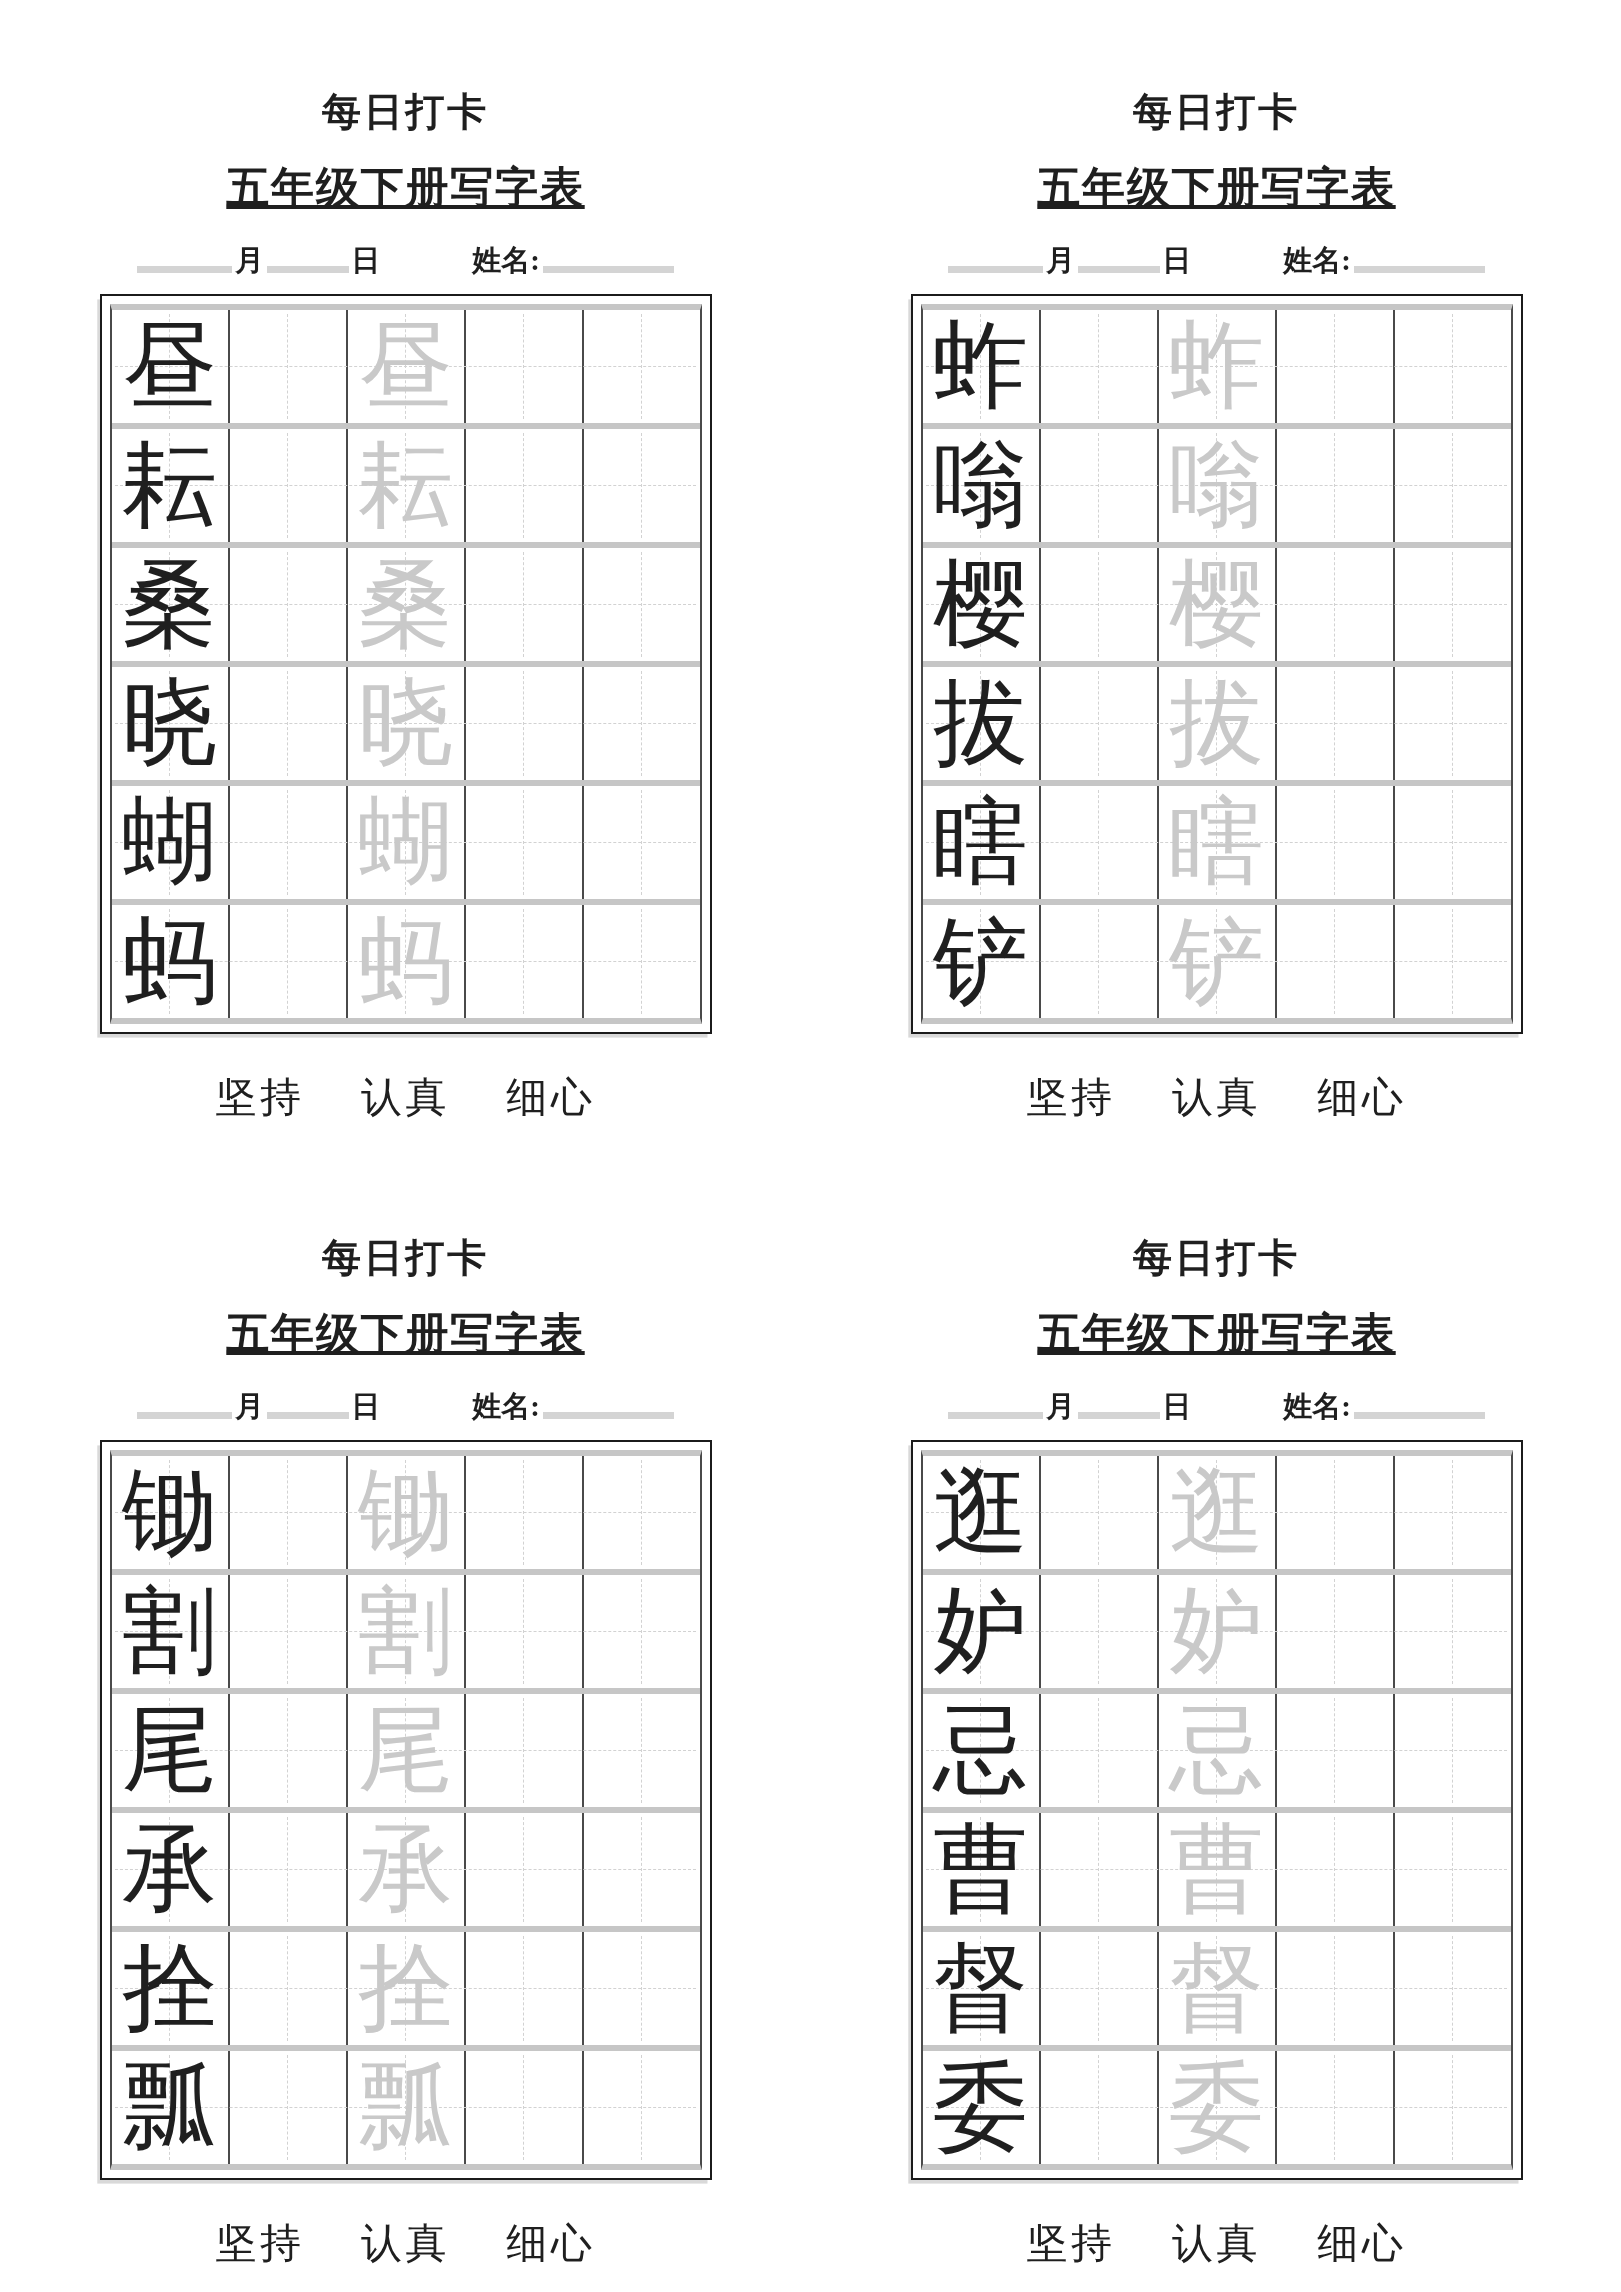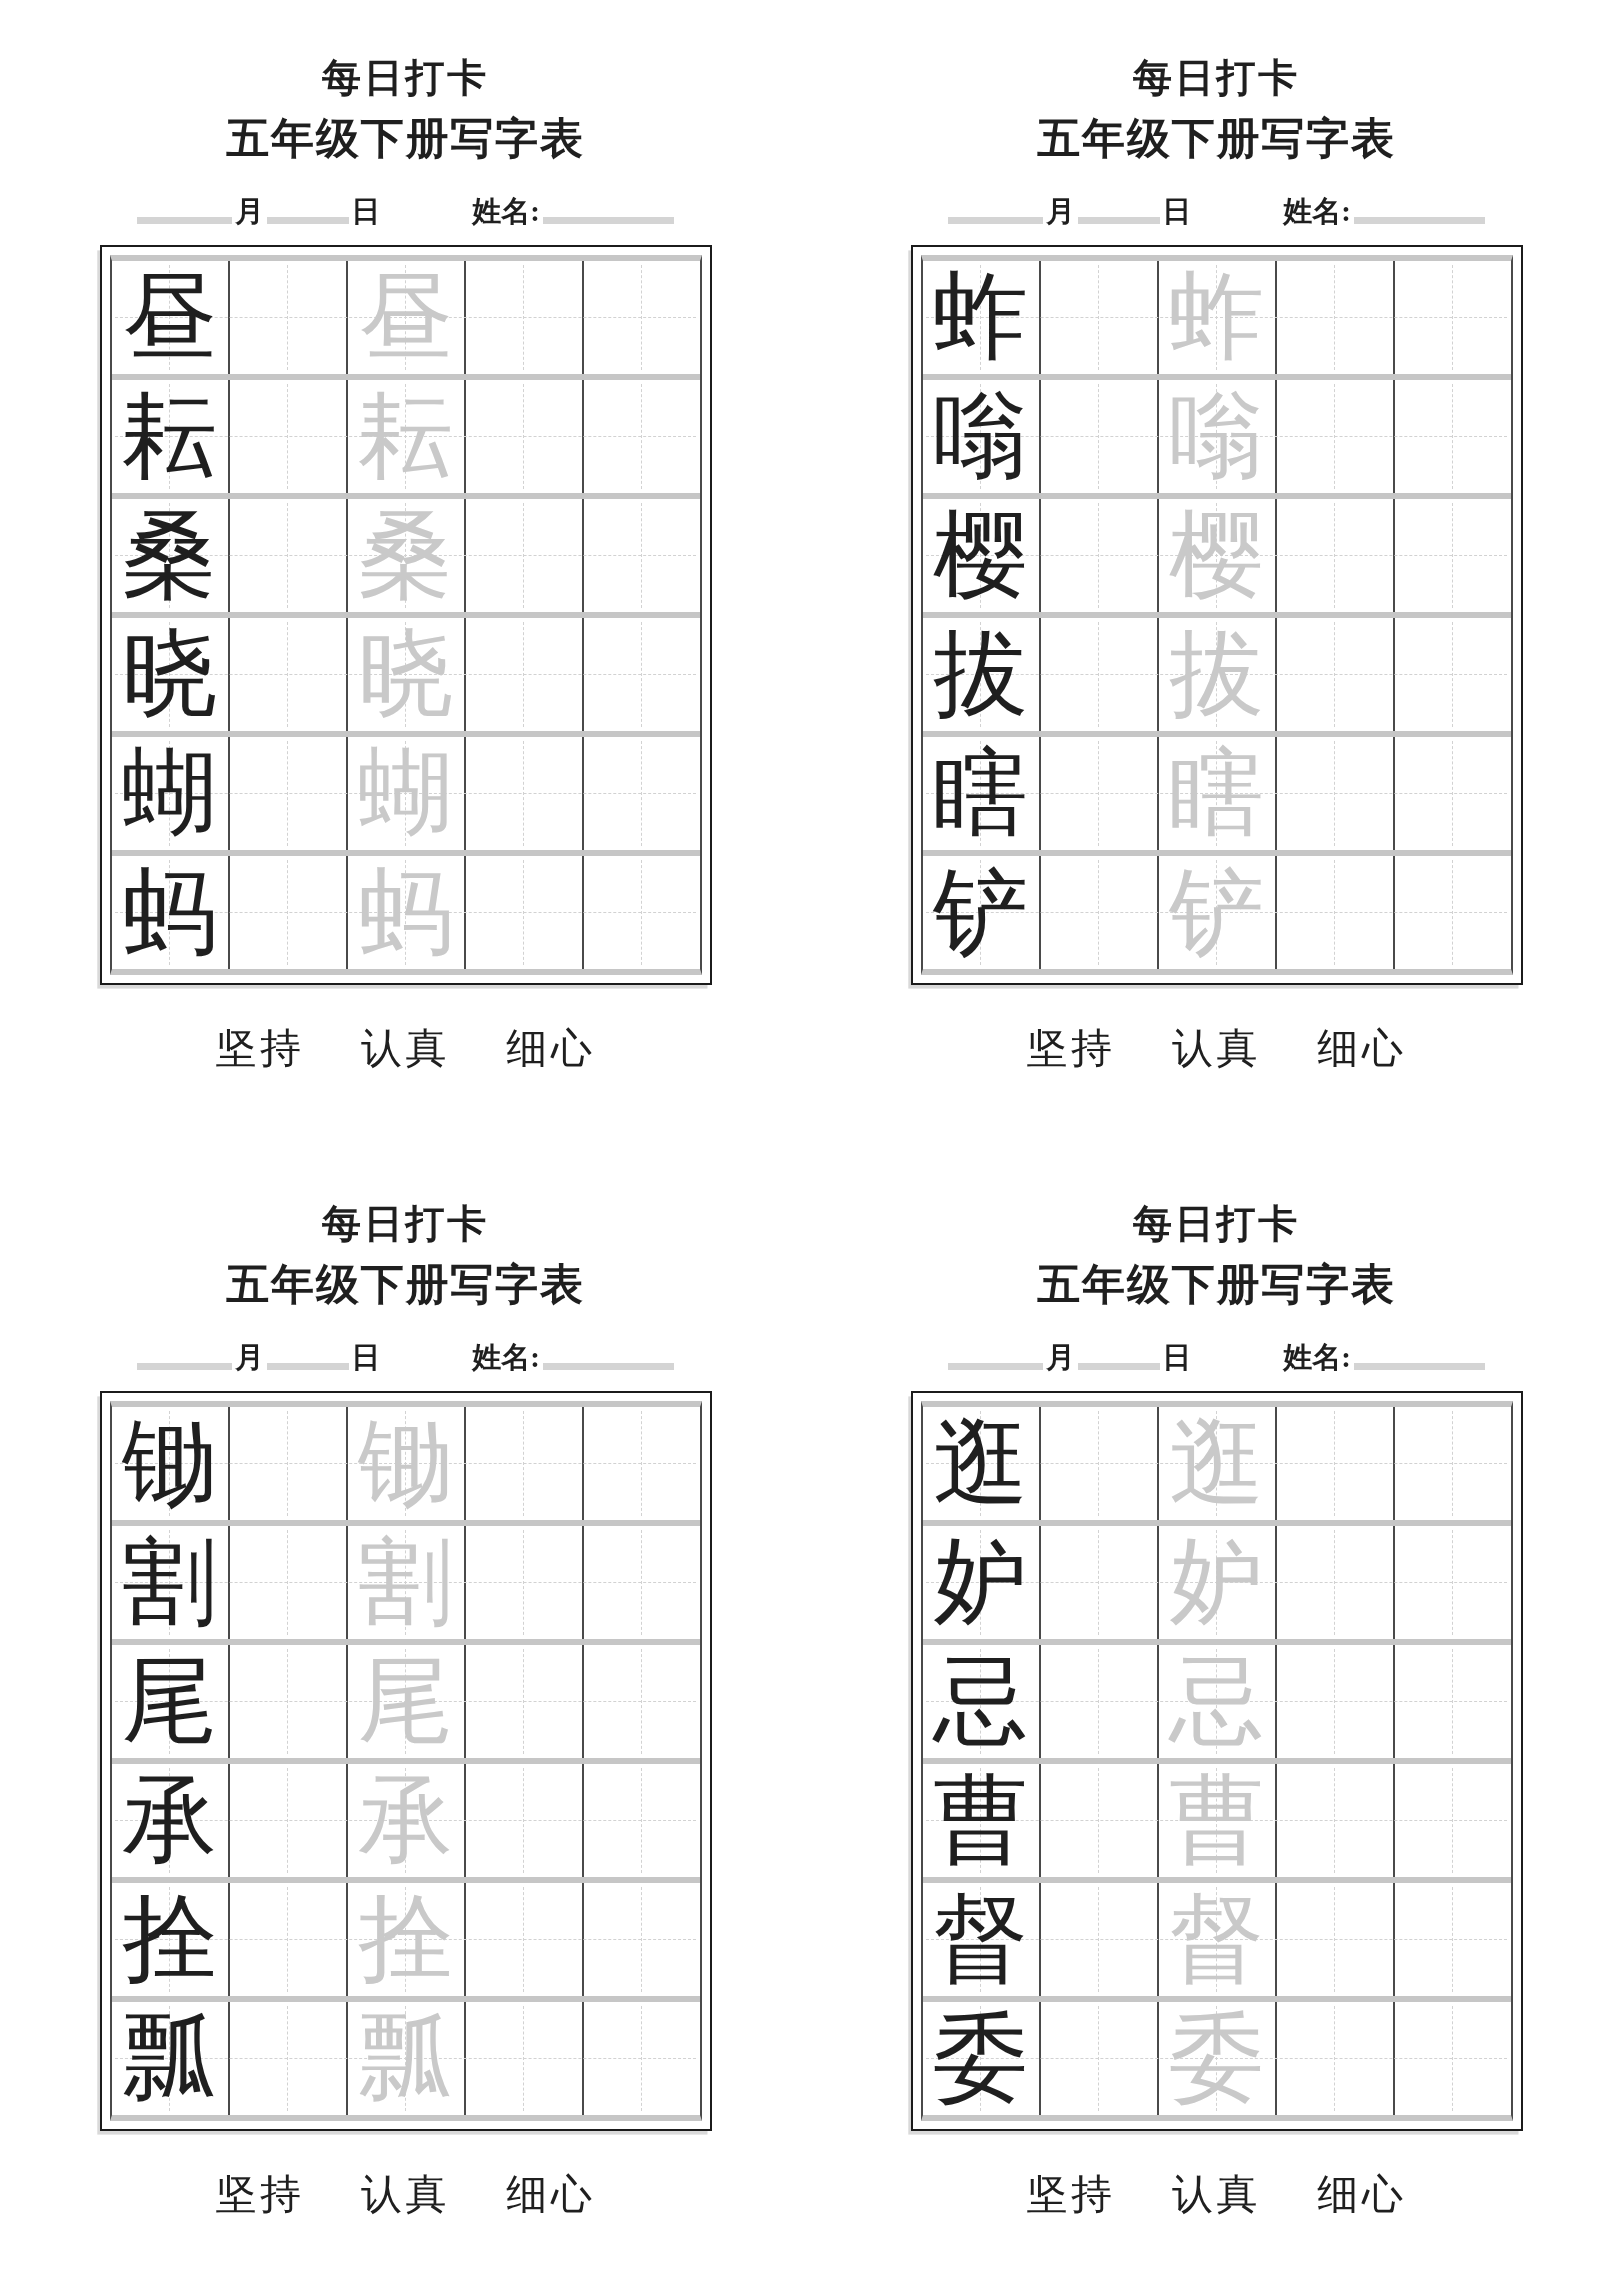--- a/index.html
+++ b/index.html
@@ -13,39 +13,40 @@
     font-family: "Liberation Serif", "DejaVu Serif", serif;
     color: var(--ink, #1f1f1f);
     display: grid;
     grid-template-columns: 811px 811px;
     grid-template-rows: 1146px 1146px;
   }
   .sheet {
     width: 811px;
     height: 1146px;
     box-sizing: border-box;
-    padding-top: 54px;
+    padding-top: 88px;
     display: flex;
     flex-direction: column;
     align-items: center;
   }
   .title {
     font-size: 39px;
     font-weight: bold;
     letter-spacing: 2.7px;
     line-height: 48px;
     text-align: center;
   }
   .subtitle {
-    margin-top: 11px;
+    margin-top: 26px;
     font-size: 43px;
     font-weight: bold;
     letter-spacing: 1.8px;
     line-height: 52px;
     text-align: left;
+    text-decoration: underline;
   }
   .dateline {
     margin-top: 25px;
     height: 39px;
     display: flex;
     align-items: flex-end;
     justify-content: center;
     font-size: 29px;
     font-weight: bold;
     line-height: 36px;

